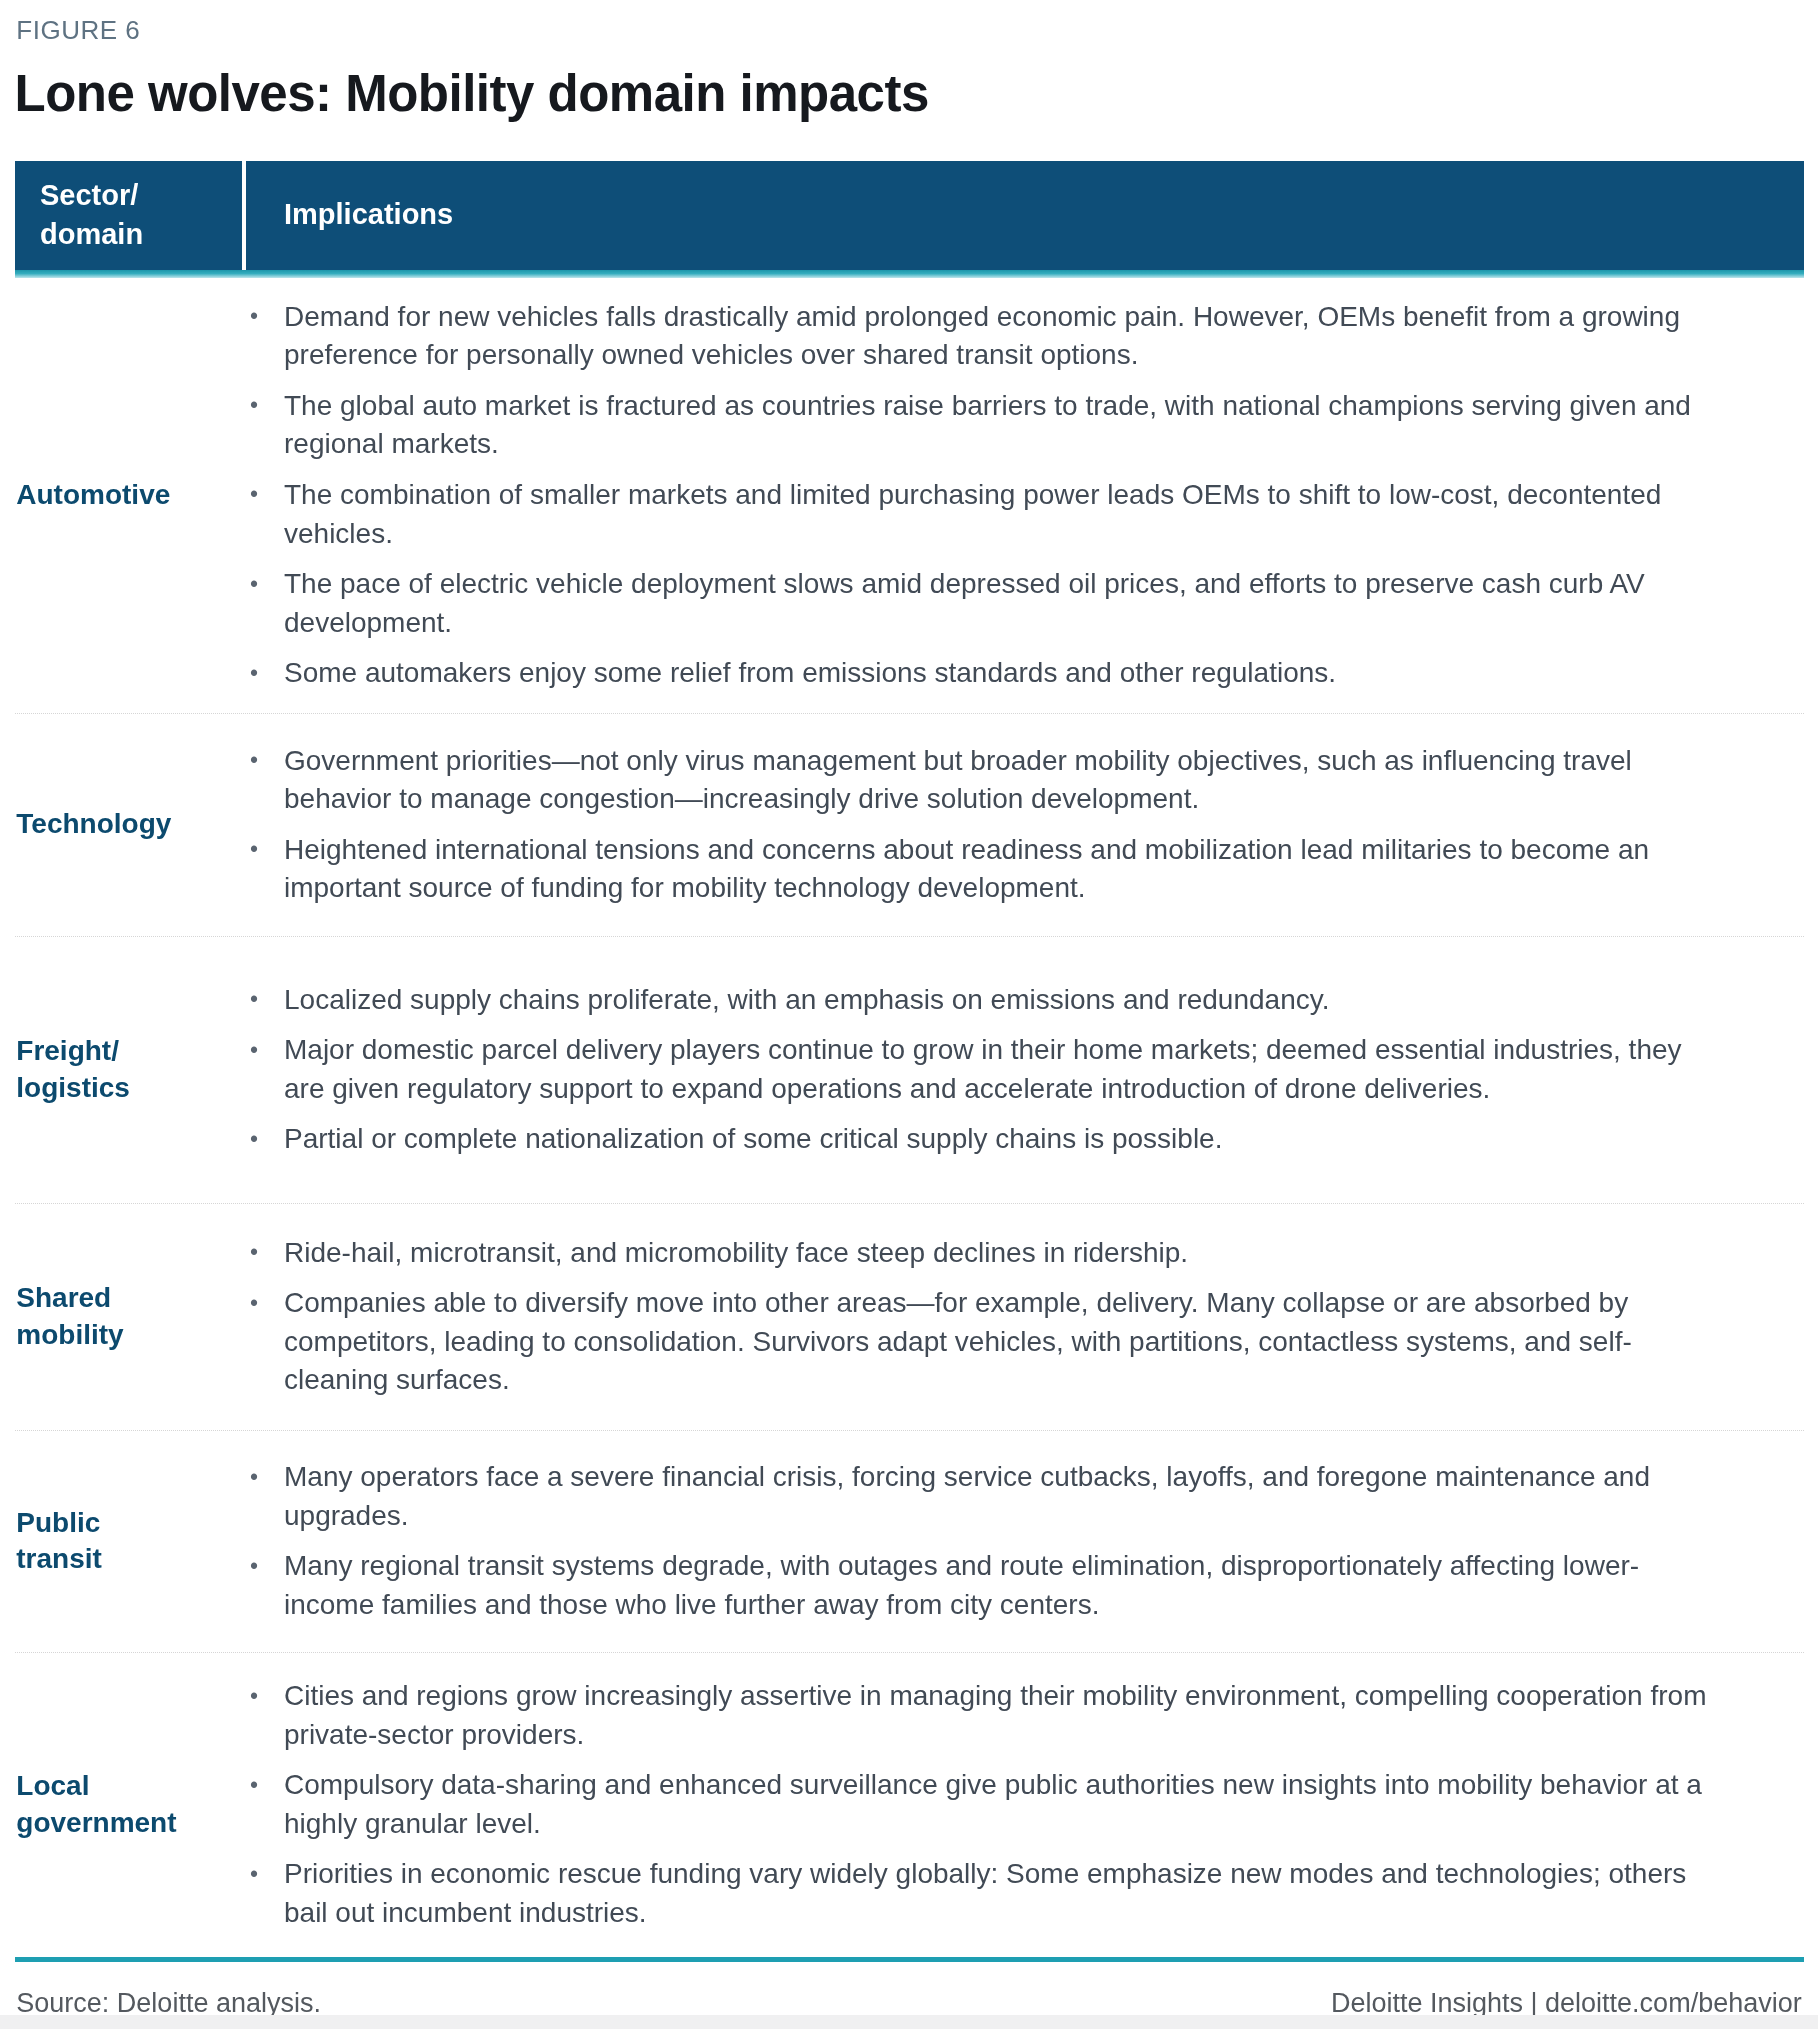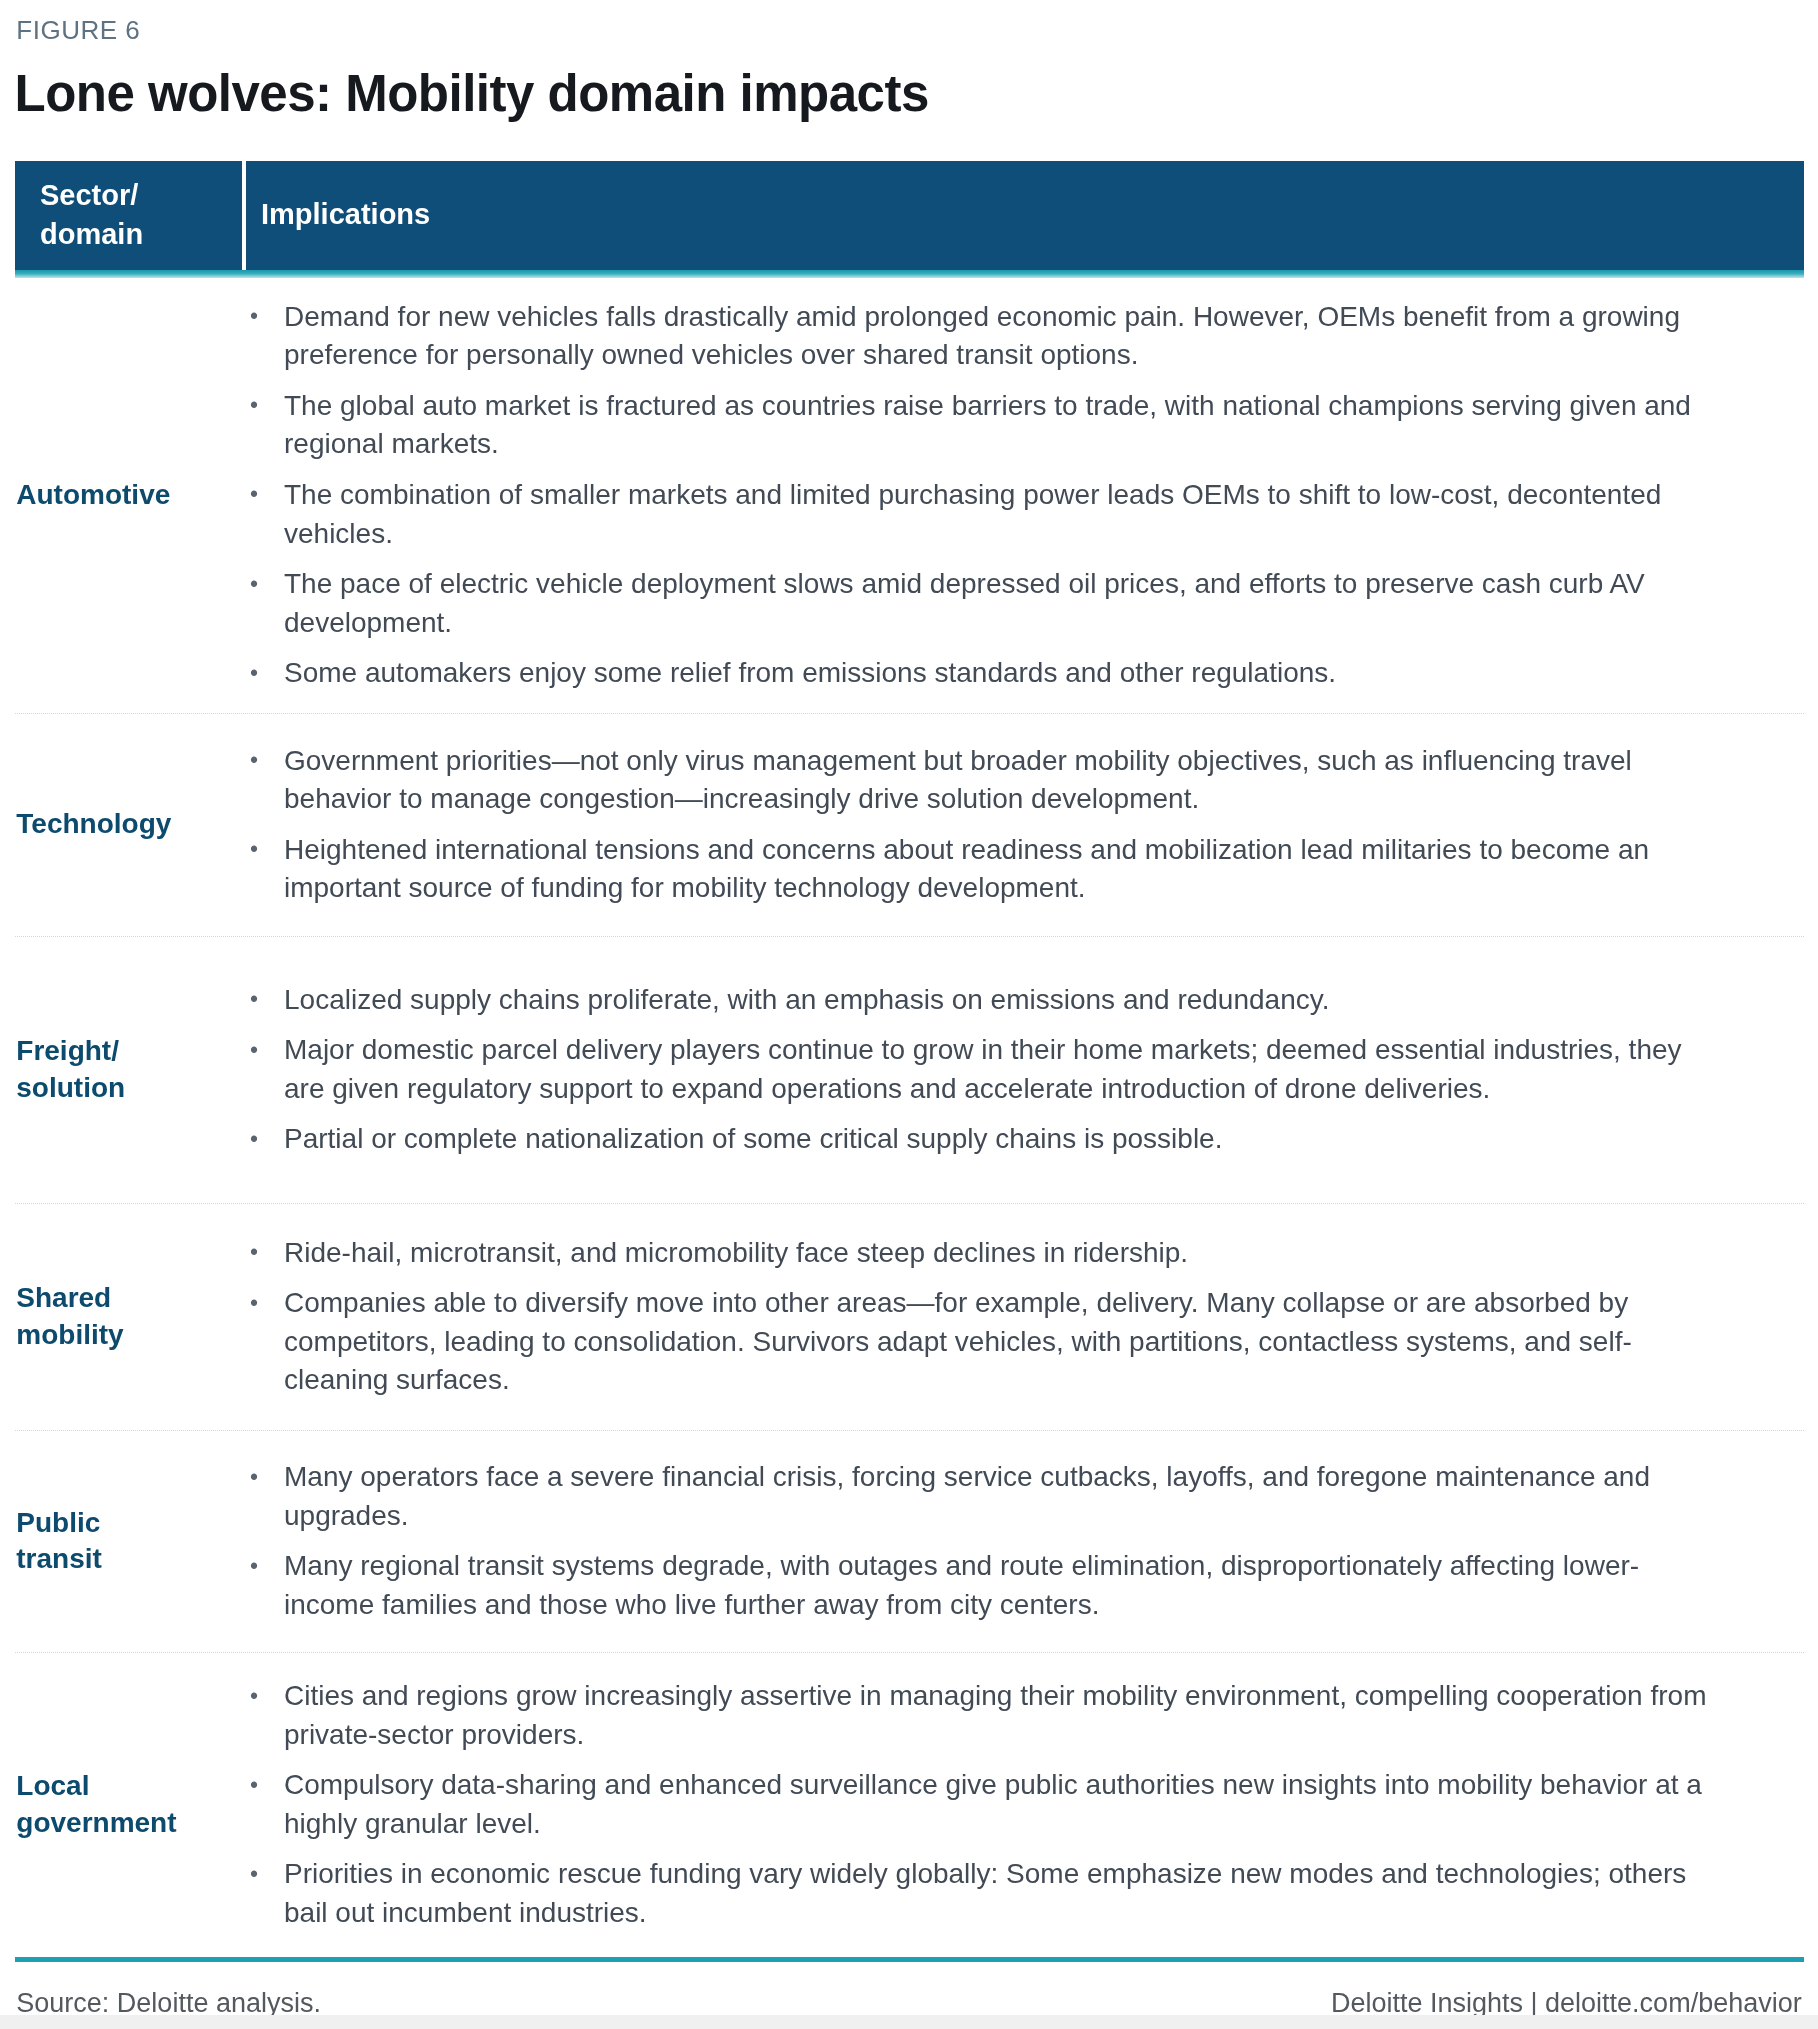--- a/index.html
+++ b/index.html
@@ -32,21 +32,21 @@
   .th {
     background: #0E4E78;
     color: #ffffff;
     font-weight: bold;
     font-size: 29px;
     line-height: 1.35;
     display: flex; align-items: center;
   }
   .th1 { width: 227px; padding-left: 25.5px; white-space: pre-line; }
   .th-divider { width: 4.5px; background: #ffffff; }
-  .th2 { flex: 1; padding-left: 15px; text-align: right; }
+  .th2 { flex: 1; padding-left: 38px; text-align: right; }
   .teal-top {
     height: 8.2px;
     background: linear-gradient(180deg, #1e96aa 0%, #35adbe 45%, #bfe6ec 100%);
   }
 
   
   .row {
     display: grid;
     grid-template-columns: 230px 1fr;
   }
@@ -156,21 +156,21 @@
           </li>
         <li>
             <span class="bullet">•</span>
             <span class="imp-text">Heightened international tensions and concerns about readiness and mobilization lead militaries to become an important source of funding for mobility technology development.</span>
           </li>
       </ul>
     </div>
 
     <div class="row r2">
       <div class="sector">Freight/
-solution</div>
+logistics</div>
       <ul class="implications">
         <li>
             <span class="bullet">•</span>
             <span class="imp-text">Localized supply chains proliferate, with an emphasis on emissions and redundancy.</span>
           </li>
         <li>
             <span class="bullet">•</span>
             <span class="imp-text">Major domestic parcel delivery players continue to grow in their home markets; deemed essential industries, they are given regulatory support to expand operations and accelerate introduction of drone deliveries.</span>
           </li>
         <li>

